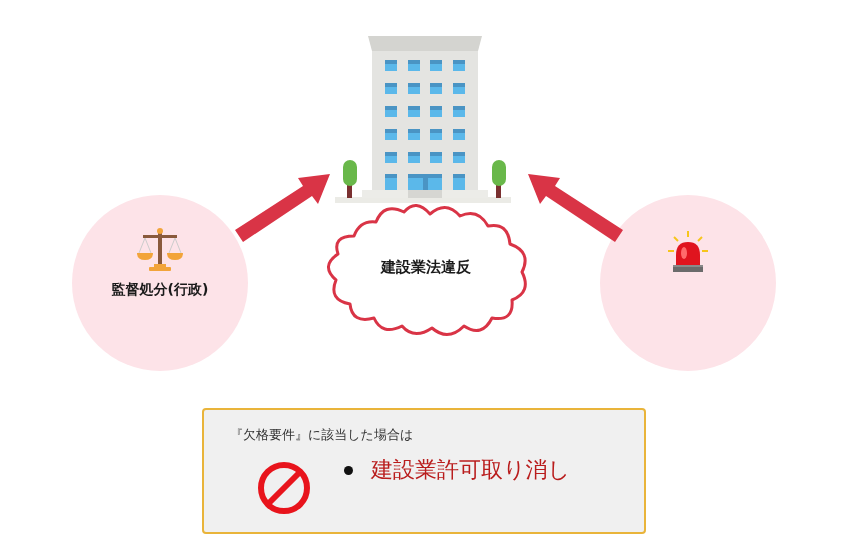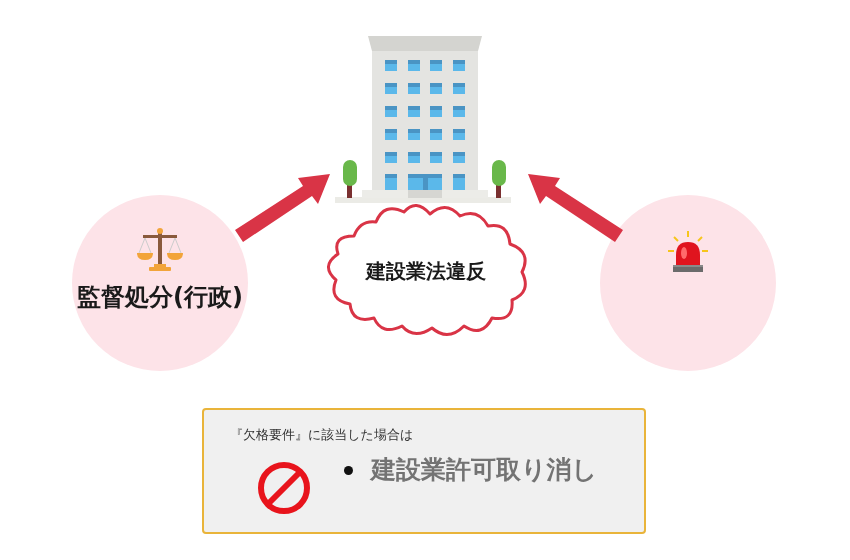--- a/index.html
+++ b/index.html
@@ -1,24 +1,24 @@
 <!DOCTYPE html>
 <html><head>
 <meta charset="utf-8">
 <style>
   html, body { margin:0; padding:0; background:#ffffff; }
   body { width:850px; height:560px; position:relative; overflow:hidden; font-family:"DejaVu Sans", "Liberation Sans", sans-serif; }
   .abs { position:absolute; }
   .circle { position:absolute; border-radius:50%; background:#fde3e8; }
-  .circle-label { position:absolute; width:100%; text-align:center; font-weight:bold; font-size:24px; color:#1a1a1a; }
-  .burst-label { position:absolute; left:0; width:100%; text-align:center; font-weight:bold; font-size:20px; color:#1a1a1a; }
+  .circle-label { position:absolute; width:100%; text-align:center; font-weight:bold; font-size:14px; color:#1a1a1a; }
+  .burst-label { position:absolute; left:0; width:100%; text-align:center; font-weight:bold; font-size:15px; color:#1a1a1a; }
   .box { position:absolute; left:202px; top:408px; width:444px; height:126px; background:#f0f0f0; border:2px solid #e9b43a; border-radius:4px; box-sizing:border-box; }
   .box-title { position:absolute; left:26px; top:16px; font-size:13px; color:#333; }
   .bullets { position:absolute; left:140px; top:42px; list-style:none; margin:0; padding:0; }
-  .bullets li { font-size:25px; font-weight:bold; color:#737373; line-height:36px; display:flex; align-items:center; }
+  .bullets li { font-size:22px; font-weight:normal; color:#b91c1c; line-height:36px; display:flex; align-items:center; }
   .bullets .dot { width:9px; height:9px; border-radius:50%; background:#111; margin-right:18px; display:inline-block; }
 </style>
 </head>
 <body>
 
 <div class="circle" style="left:72px; top:195px; width:176px; height:176px;">
   <svg class="abs" style="left:63px; top:32px;" width="50" height="46" viewBox="0 0 50 46">
     <rect x="23" y="4" width="4" height="34" fill="#8a5a3c"></rect>
     <circle cx="25" cy="4" r="3" fill="#f2a43a"></circle>
     <rect x="8" y="8" width="34" height="3" fill="#8a5a3c"></rect>

